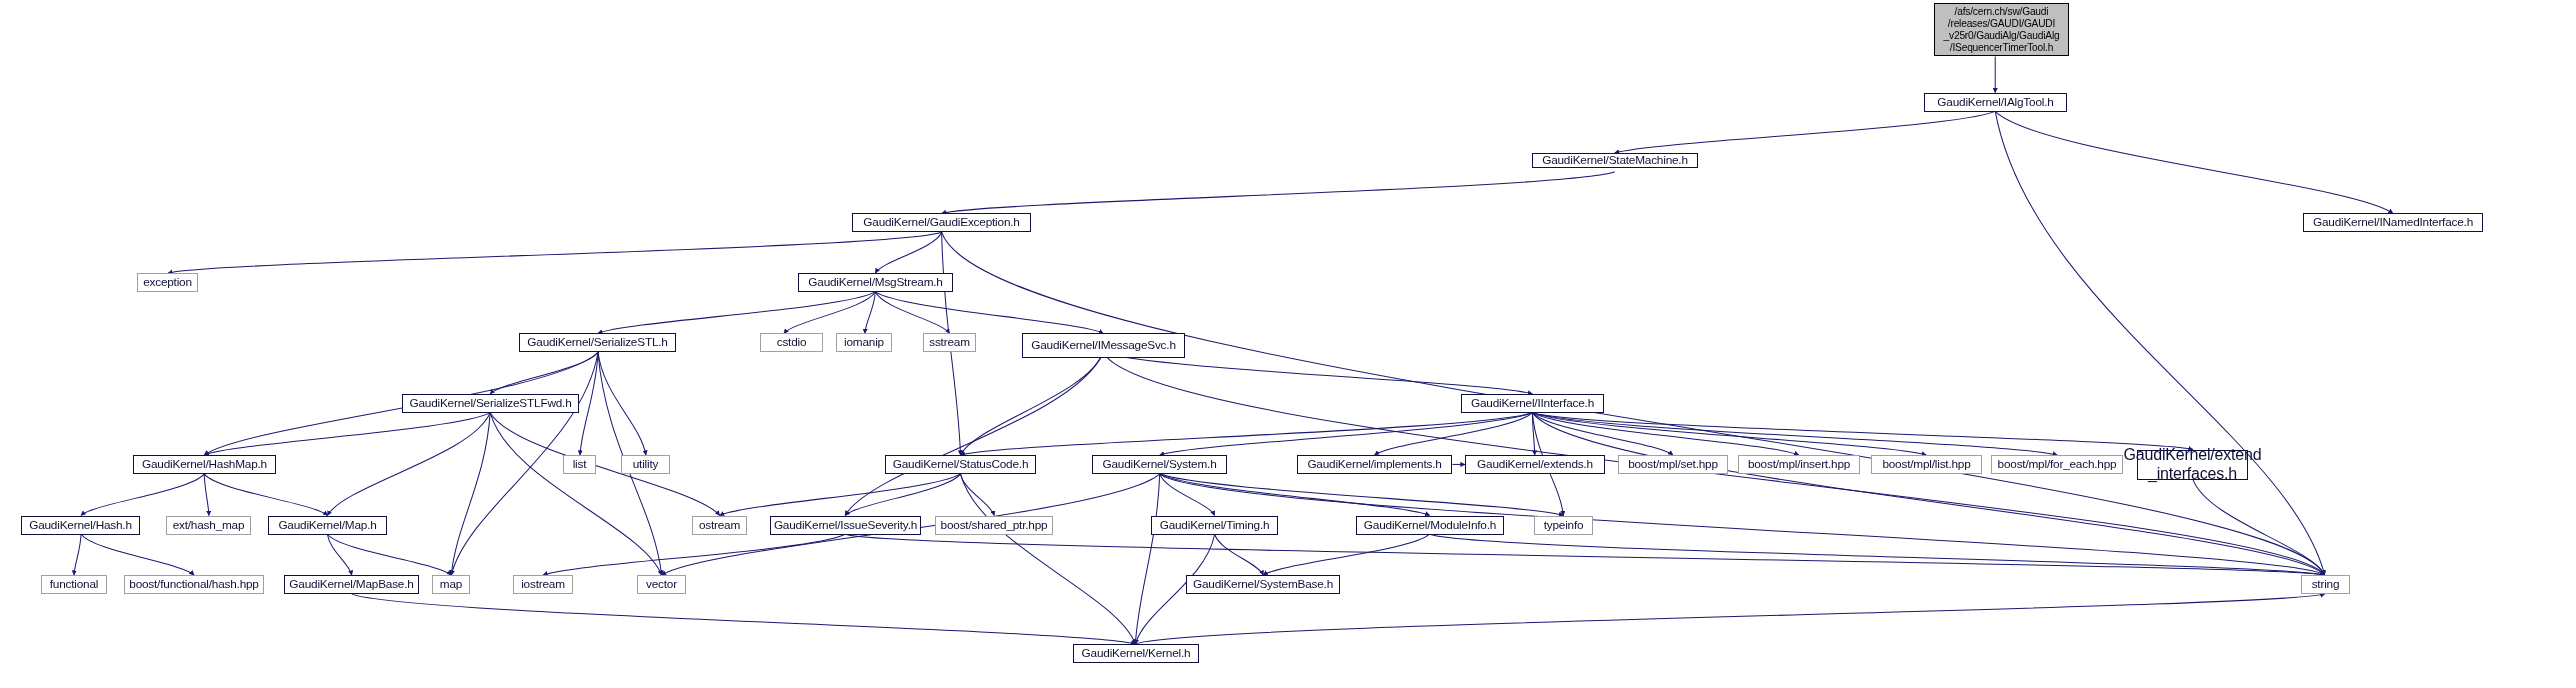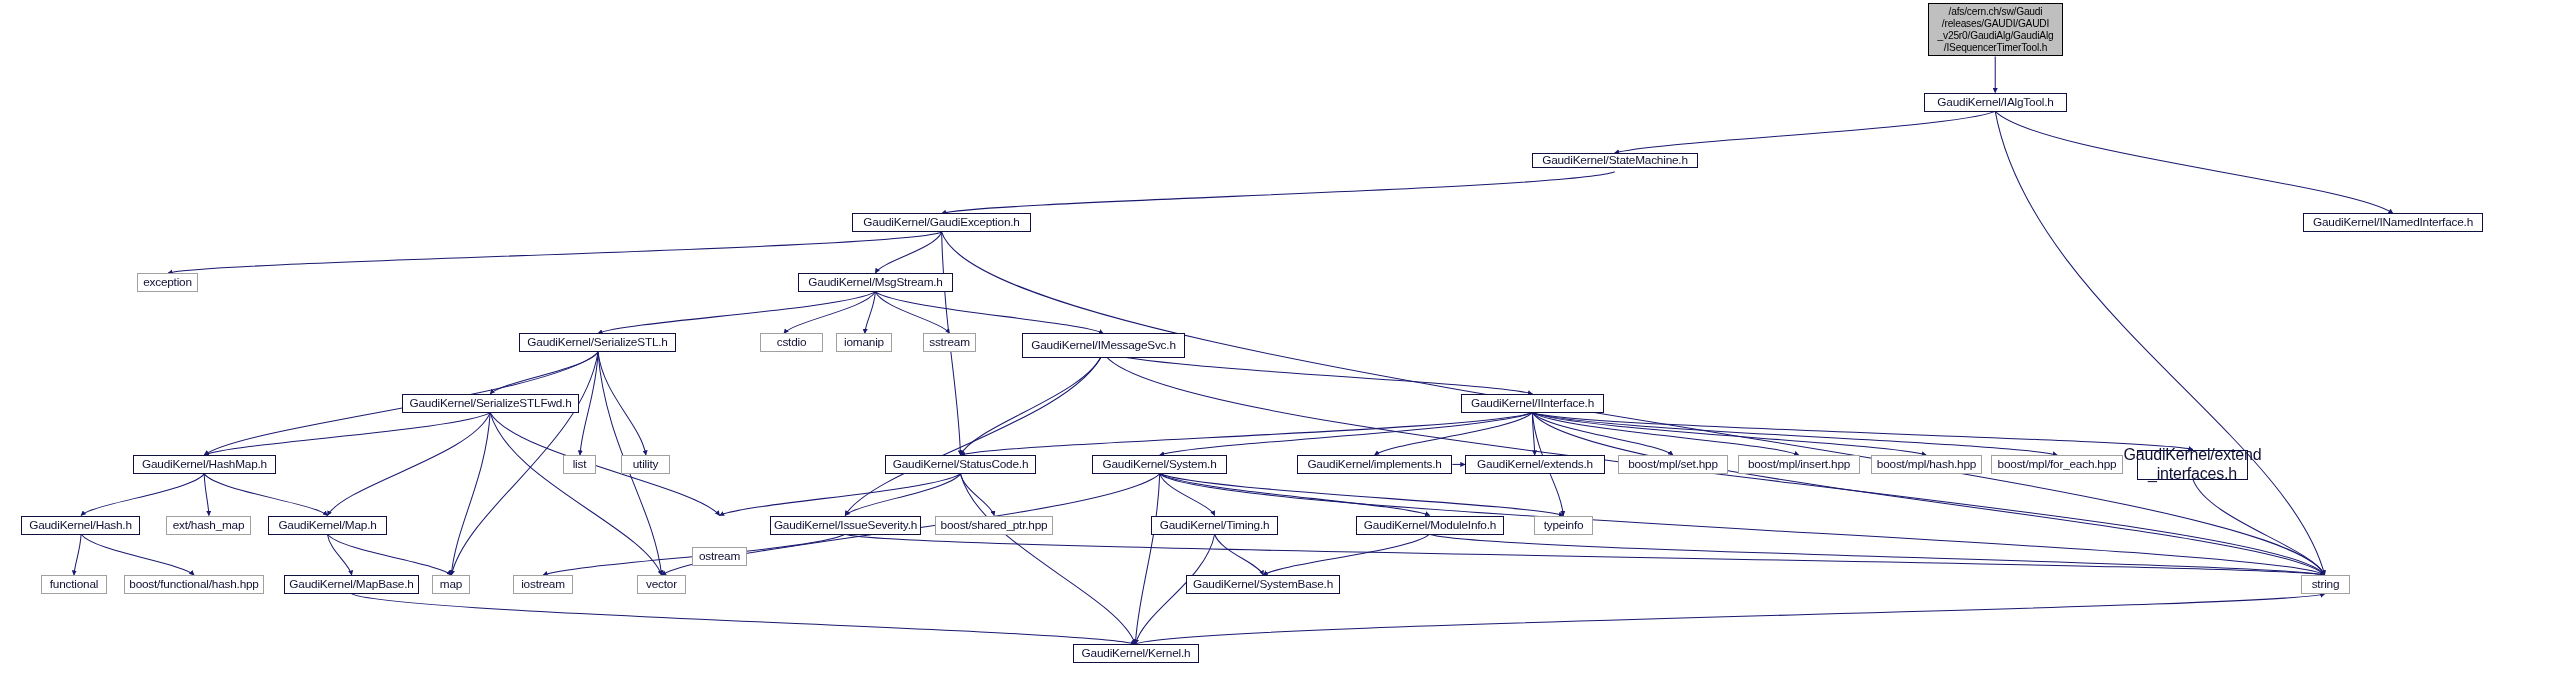--- a/index.html
+++ b/index.html
@@ -37,20 +37,21 @@
     line-height: 1.18;
     white-space: pre-line;
     letter-spacing: -0.2px;
     padding: 0 2.4px;
     z-index: 3;
   }
   .node.root {
     background: #bfbfbf;
     border: 0.8px solid #000000;
     color: #000000;
+    margin-left: 6px;
   }
   .node.ext {
     border: 0.8px solid #a0a0a0;
   }
 </style>
 </head>
 <body>
 
 <div id="graph">
   <svg id="edges" xmlns="http://www.w3.org/2000/svg" viewBox="0 0 3283 877">
@@ -149,28 +150,28 @@
       <div class="node" style="left: 402px; top: 394px; width: 177px; height: 19px;">GaudiKernel/SerializeSTLFwd.h</div>
       <div class="node" style="left: 133px; top: 455px; width: 143px; height: 19px;">GaudiKernel/HashMap.h</div>
       <div class="node ext" style="left: 563px; top: 455px; width: 33px; height: 19px;">list</div>
       <div class="node ext" style="left: 621px; top: 455px; width: 49px; height: 19px;">utility</div>
       <div class="node" style="left: 885px; top: 455px; width: 151px; height: 19px;">GaudiKernel/StatusCode.h</div>
       <div class="node" style="left: 1092px; top: 455px; width: 135px; height: 19px;">GaudiKernel/System.h</div>
       <div class="node" style="left: 1297px; top: 455px; width: 155px; height: 19px;">GaudiKernel/implements.h</div>
       <div class="node" style="left: 1465px; top: 455px; width: 140px; height: 19px;">GaudiKernel/extends.h</div>
       <div class="node ext" style="left: 1618px; top: 455px; width: 110px; height: 19px;">boost/mpl/set.hpp</div>
       <div class="node ext" style="left: 1738px; top: 455px; width: 122px; height: 19px;">boost/mpl/insert.hpp</div>
-      <div class="node ext" style="left: 1871px; top: 455px; width: 111px; height: 19px;">boost/mpl/hash.hpp</div>
+      <div class="node ext" style="left: 1871px; top: 455px; width: 111px; height: 19px;">boost/mpl/list.hpp</div>
       <div class="node ext" style="left: 1991px; top: 455px; width: 132px; height: 19px;">boost/mpl/for_each.hpp</div>
       <div class="node" style="left: 2137px; top: 450px; width: 111px; height: 30px; font-size: 16px;">GaudiKernel/extend
 _interfaces.h</div>
       <div class="node" style="left: 21px; top: 516px; width: 119px; height: 19px;">GaudiKernel/Hash.h</div>
       <div class="node ext" style="left: 166px; top: 516px; width: 85px; height: 19px;">ext/hash_map</div>
       <div class="node" style="left: 268px; top: 516px; width: 119px; height: 19px;">GaudiKernel/Map.h</div>
-      <div class="node ext" style="left: 692px; top: 516px; width: 55px; height: 19px; margin-top: 31px;">ostream</div>
+      <div class="node ext" style="left: 692px; top: 516px; width: 55px; height: 19px;">ostream</div>
       <div class="node" style="left: 770px; top: 516px; width: 151px; height: 19px;">GaudiKernel/IssueSeverity.h</div>
       <div class="node ext" style="left: 935px; top: 516px; width: 118px; height: 19px;">boost/shared_ptr.hpp</div>
       <div class="node" style="left: 1151px; top: 516px; width: 127px; height: 19px;">GaudiKernel/Timing.h</div>
       <div class="node" style="left: 1356px; top: 516px; width: 148px; height: 19px;">GaudiKernel/ModuleInfo.h</div>
       <div class="node ext" style="left: 1534px; top: 516px; width: 59px; height: 19px;">typeinfo</div>
       <div class="node ext" style="left: 41px; top: 575px; width: 66px; height: 19px;">functional</div>
       <div class="node ext" style="left: 124px; top: 575px; width: 140px; height: 19px;">boost/functional/hash.hpp</div>
       <div class="node" style="left: 284px; top: 575px; width: 135px; height: 19px;">GaudiKernel/MapBase.h</div>
       <div class="node ext" style="left: 432px; top: 575px; width: 38px; height: 19px;">map</div>
       <div class="node ext" style="left: 513px; top: 575px; width: 60px; height: 19px;">iostream</div>

